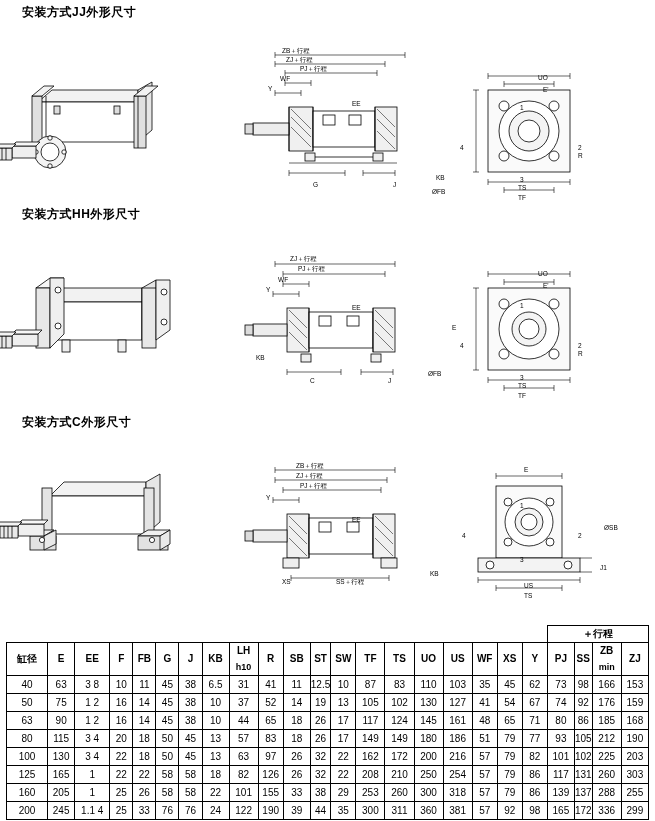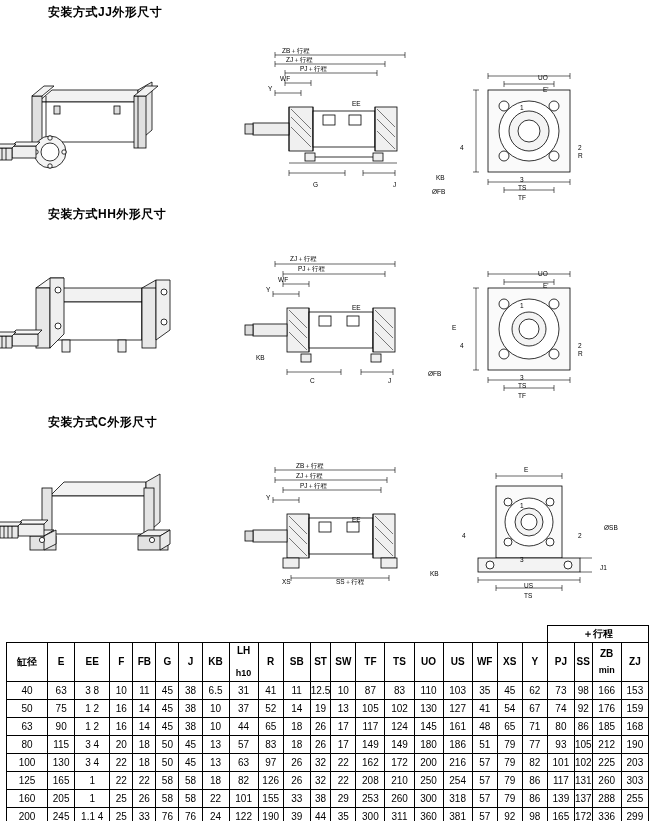--- a/index.html
+++ b/index.html
@@ -18,21 +18,20 @@
   .page {
     position: relative;
     width: 655px;
     height: 821px;
   }
   .sec-title {
     font-size: 12px;
     font-weight: bold;
     color: #000;
     letter-spacing: 0.5px;
-    margin-left: 26px;
   }
   .t1 { position: absolute; left: 22px; top: 4px; }
   .t2 { position: absolute; left: 22px; top: 206px; }
   .t3 { position: absolute; left: 22px; top: 414px; }
 
   .note {
     position: absolute;
     left: 6px;
     top: 605px;
     width: 645px;
@@ -72,21 +71,21 @@
   }
   table.spec th {
     font-weight: bold;
     font-size: 10px;
   }
   table.spec td {
     height: 17px;
     line-height: 17px;
   }
   .lh-cell { line-height: 10px; font-size: 9px; padding: 1px 0; }
-  .lh-cell small { display: block; font-size: 9px; margin-top: 6px; }
+  .lh-cell small { display: block; font-size: 9px; }
   .zb-cell { line-height: 10px; font-size: 9px; }
   .zb-cell small { display: block; font-size: 9px; }
 </style>
 </head>
 <body>
 
 <div class="page">
 
   <div class="sec-title t1">安装方式JJ外形尺寸</div>
 

